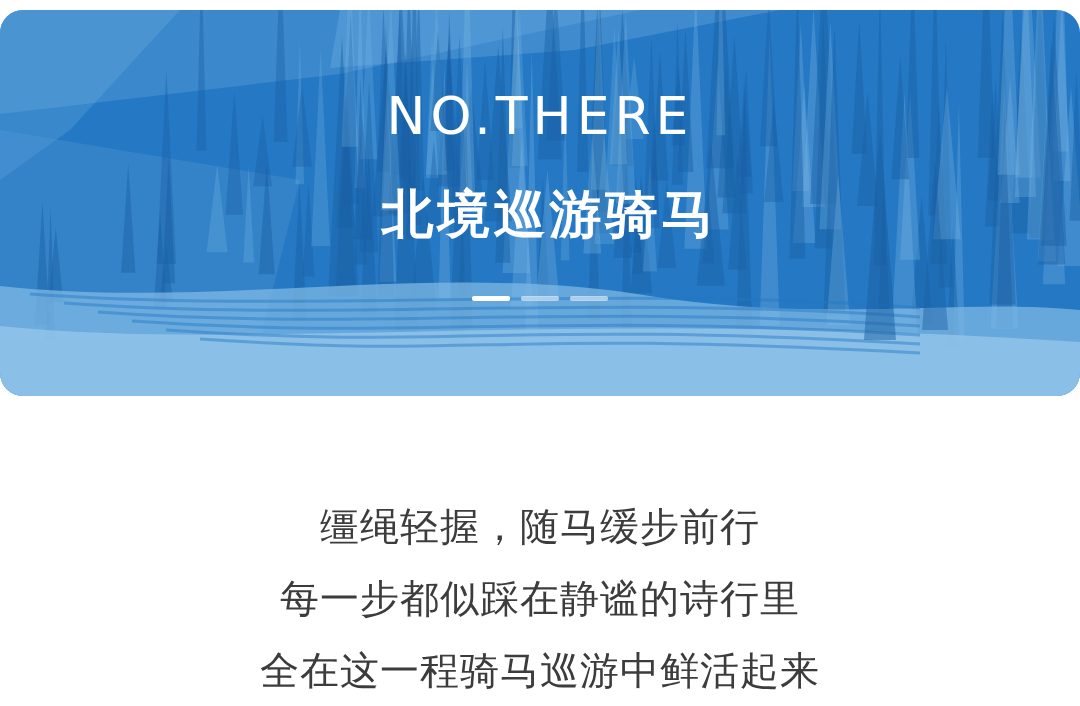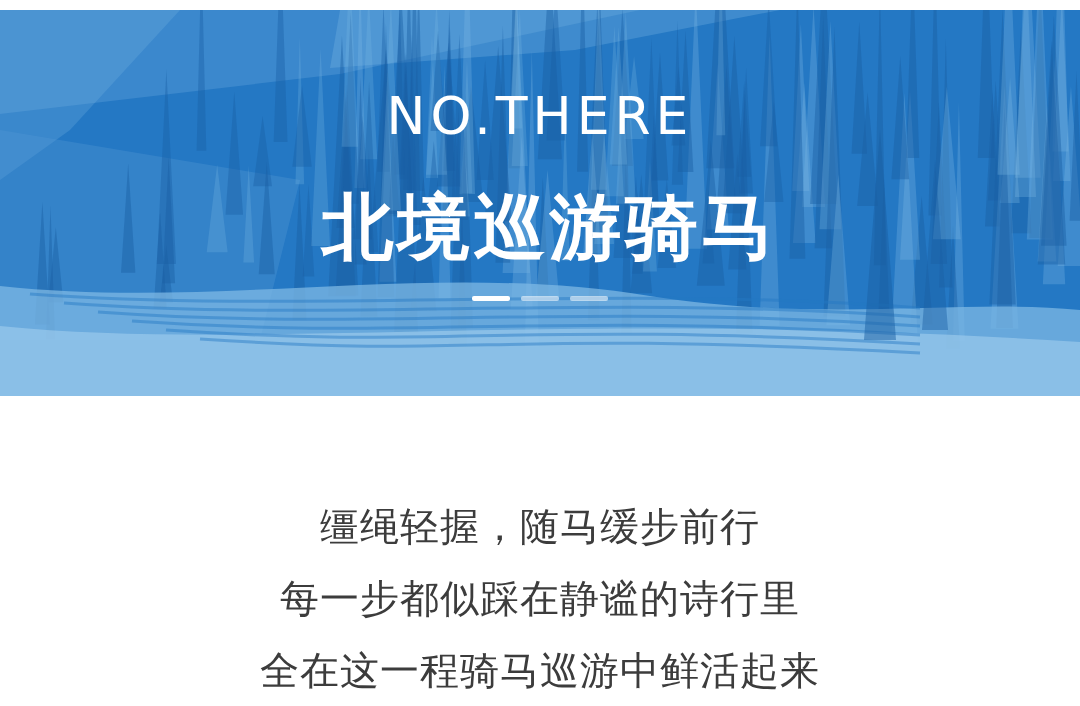--- a/index.html
+++ b/index.html
@@ -5,31 +5,32 @@
   * { margin:0; padding:0; box-sizing:border-box; }
   html, body { background:#ffffff; }
   .page {
     position:relative; width:1080px; height:706px; margin:0 auto;
     background:#ffffff; overflow:hidden;
     font-family:"Liberation Sans", sans-serif;
   }
   .hero {
     position:absolute; top:10px; left:0; width:1080px; height:386px;
     overflow:hidden;
+    border-radius:23px;
   }
   .hero svg { position:absolute; top:0; left:0; width:100%; height:100%; display:block; }
   .hero-overlay { position:absolute; top:0; left:0; width:100%; height:100%; text-align:center; }
   .eyebrow {
     position:absolute; top:76px; left:0; width:100%;
     color:#ffffff; font-size:52px; font-weight:400; letter-spacing:5px;
     font-family:"DejaVu Sans", sans-serif;
   }
   .hero-title {
     position:absolute; top:170px; left:0; width:100%;
-    color:#ffffff; font-size:72px; font-weight:700; letter-spacing:4px;
+    color:#ffffff; font-size:52px; font-weight:700; letter-spacing:4px;
     font-family:"Liberation Sans", sans-serif;
     padding-left:19px;
   }
   .divider {
     position:absolute; top:286px; left:0; width:100%;
     display:flex; justify-content:center; align-items:center; gap:11px;
   }
   .divider span {
     display:block; width:38px; height:5px; background:#ffffff; border-radius:2px;
   }

